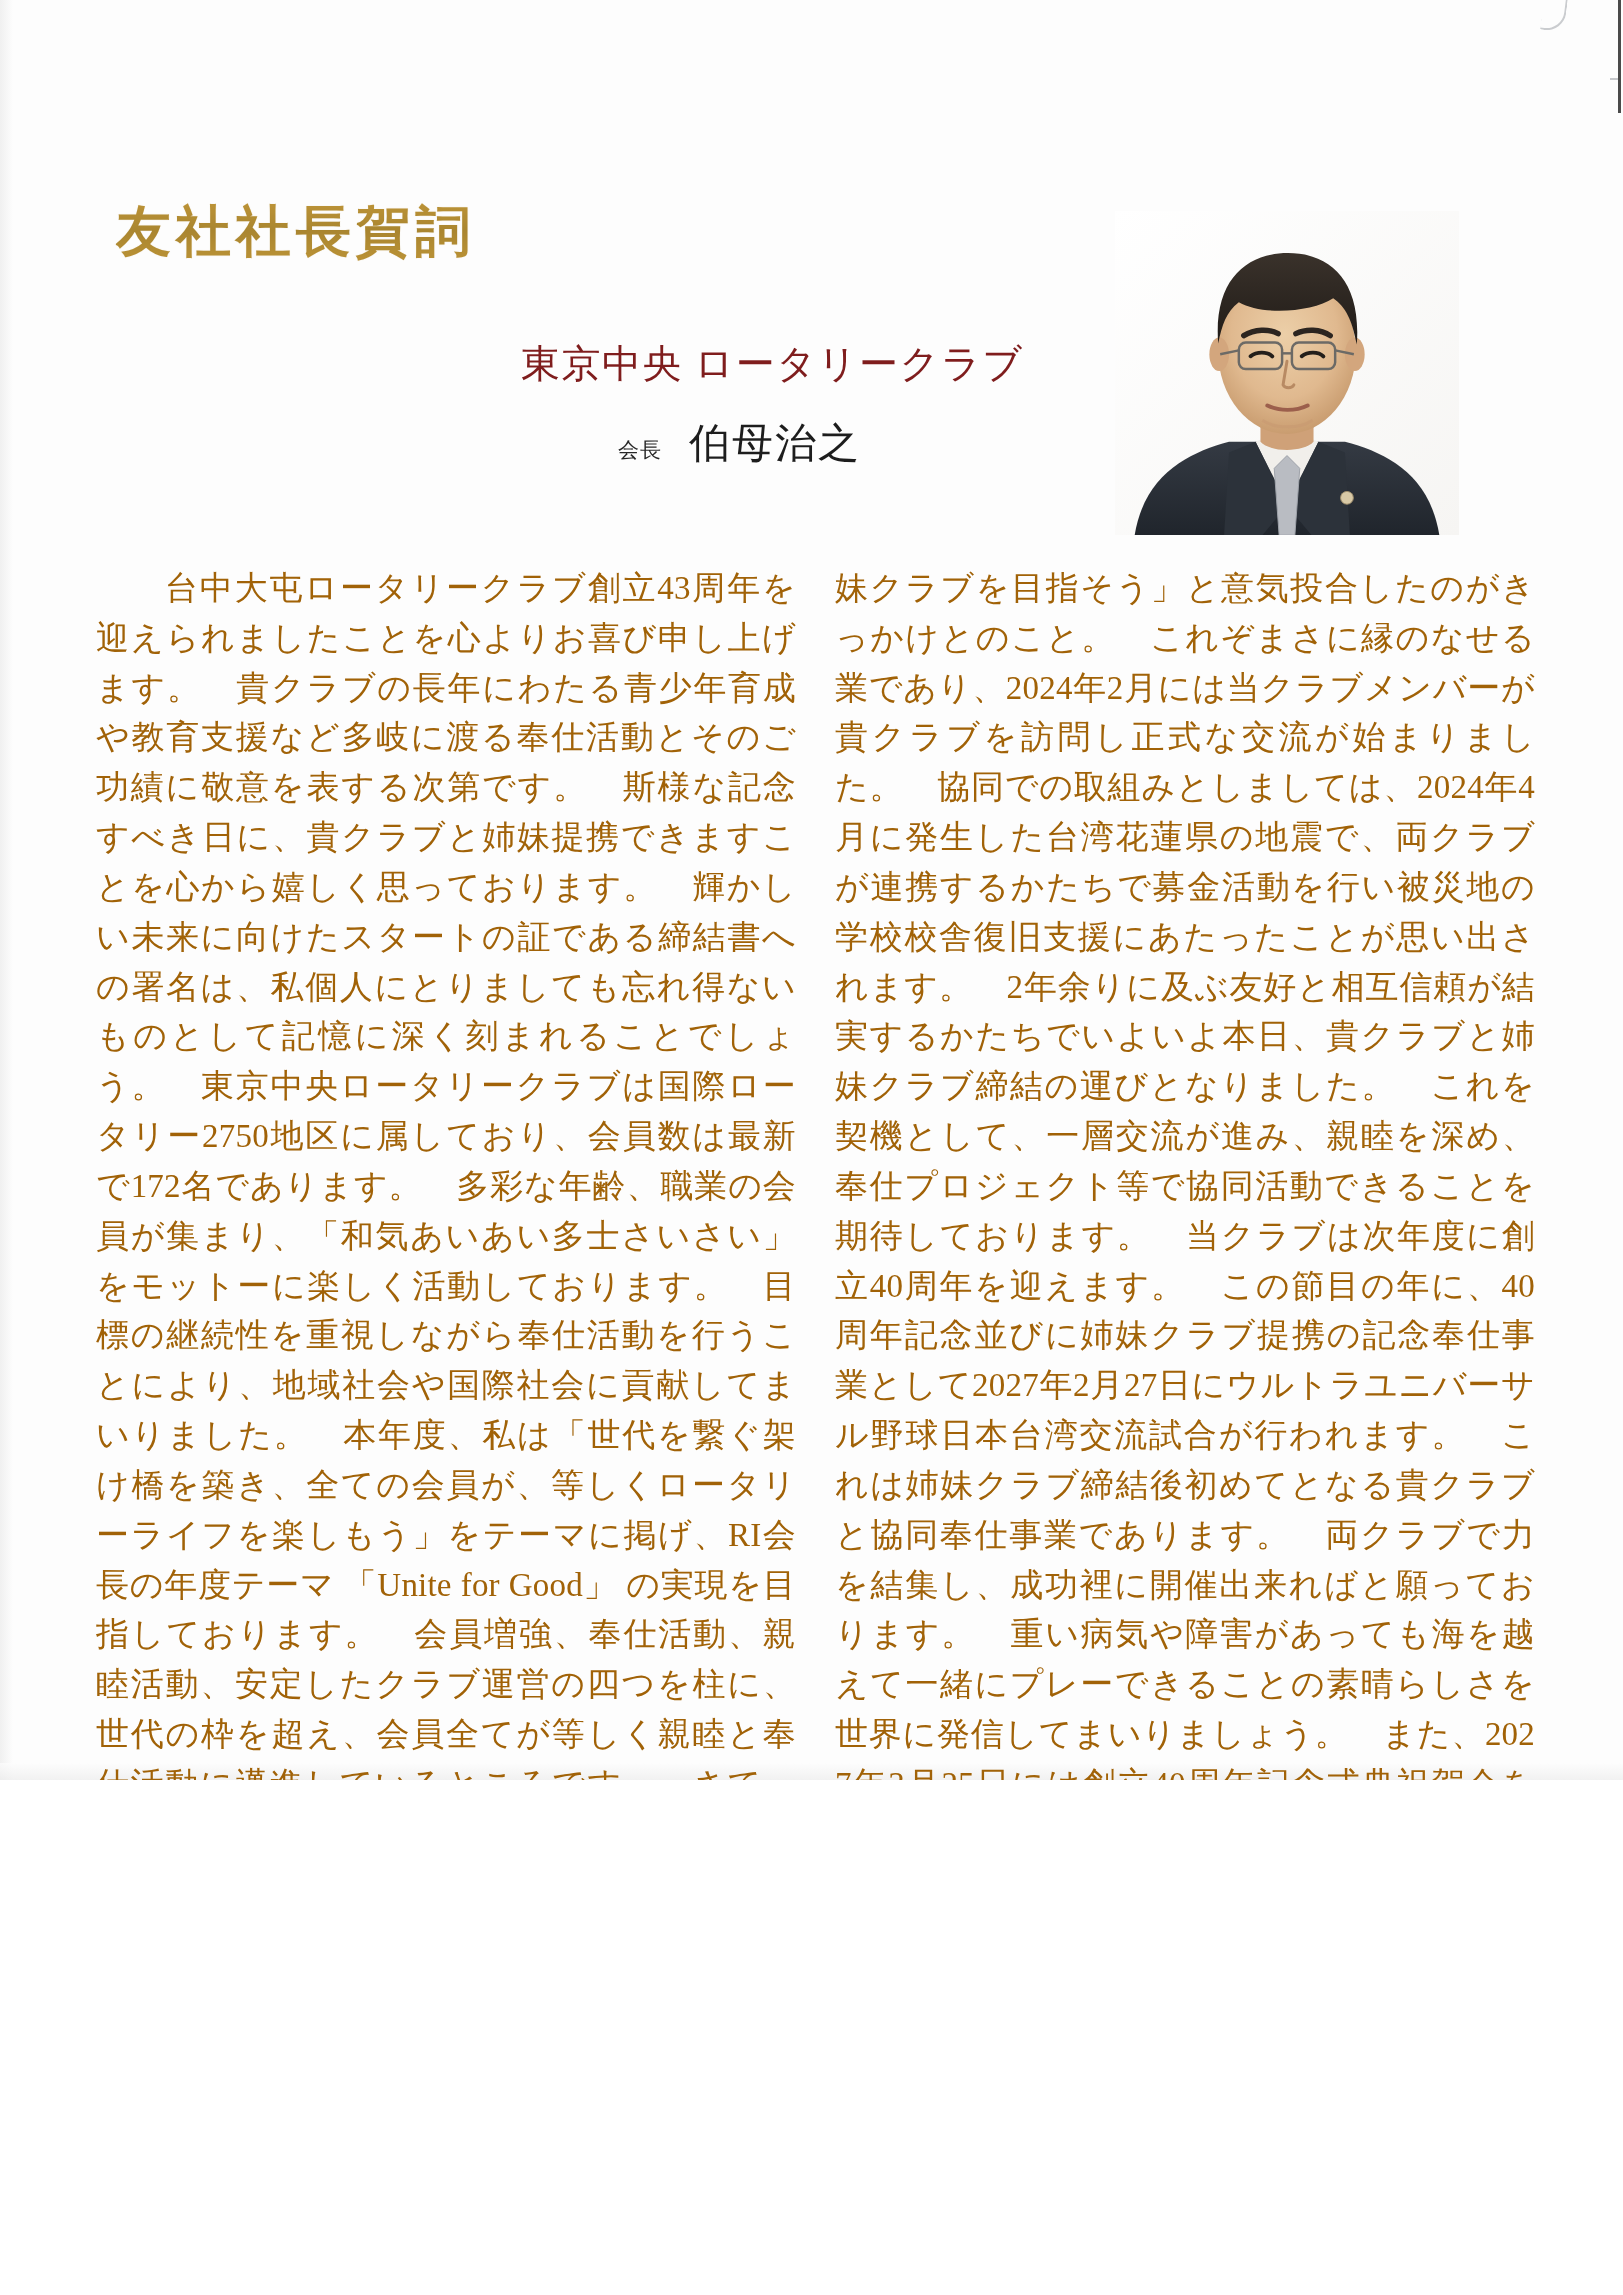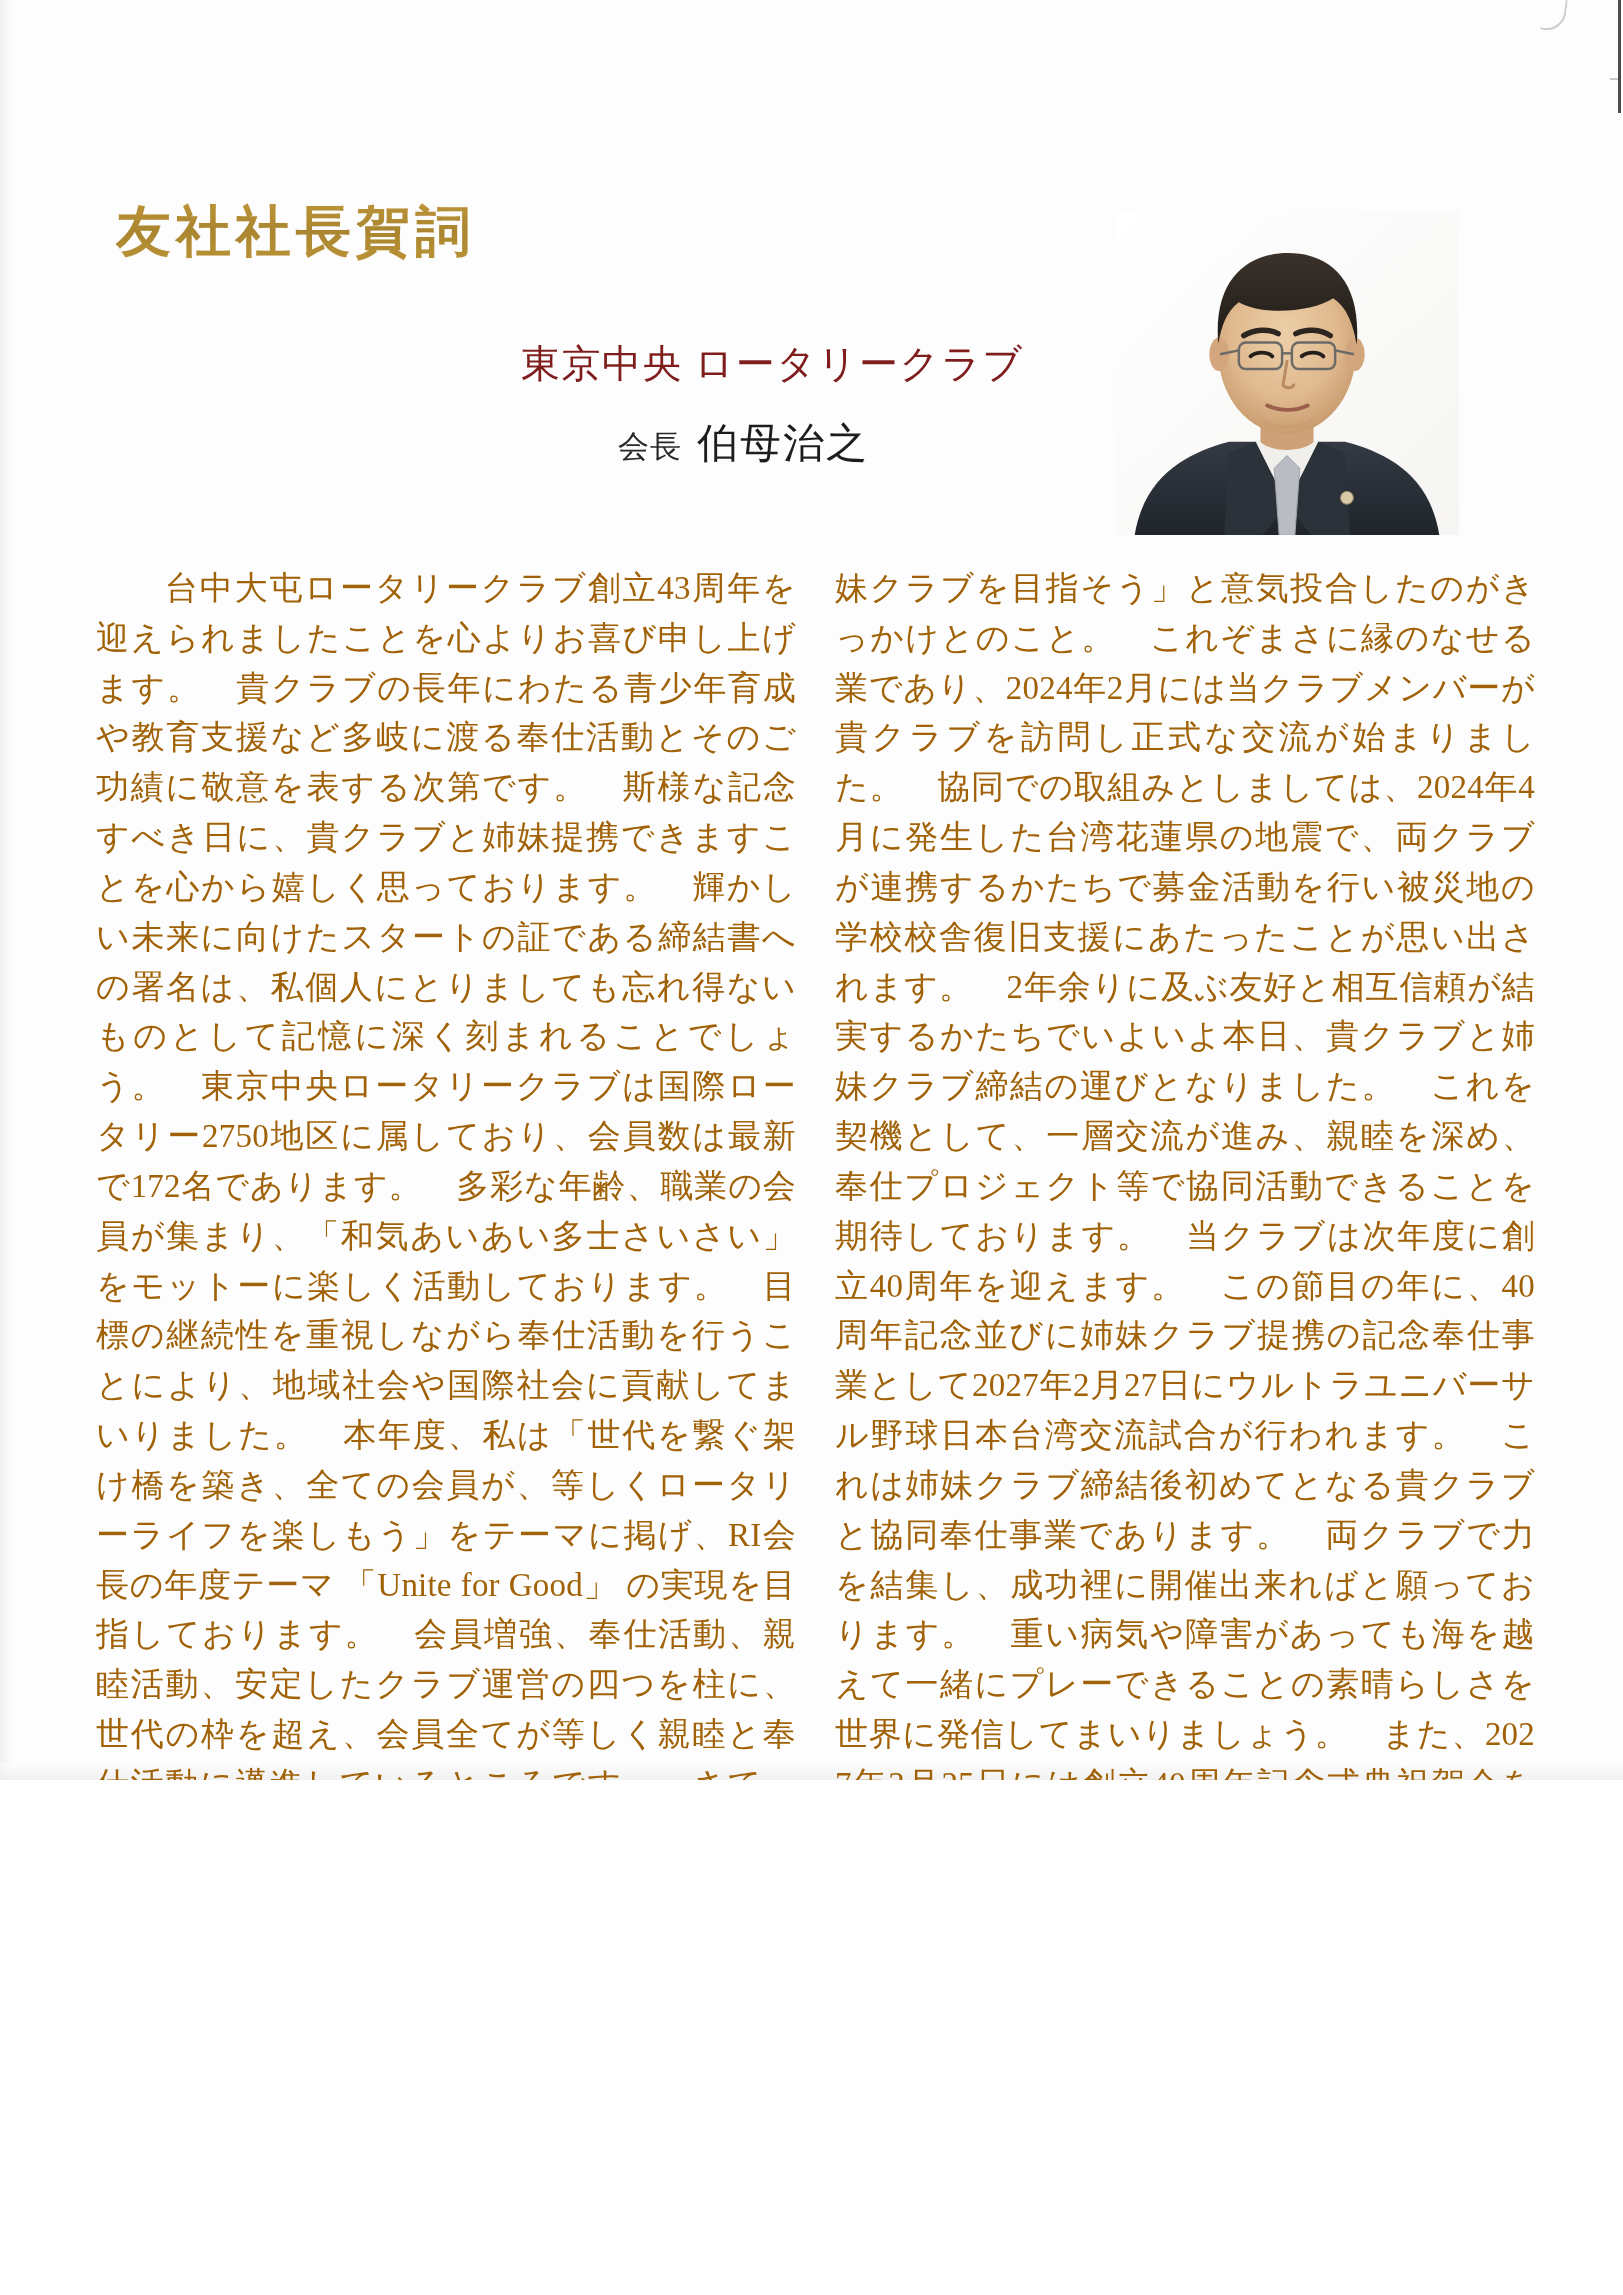--- a/index.html
+++ b/index.html
@@ -94,29 +94,29 @@
     color: #7f1d1d;
     white-space: nowrap;
     font-weight: 400;
   }
   .byline-name-row {
     margin-top: 24.6px;
     padding-left: 97px;
     white-space: nowrap;
   }
   .byline-role {
-    font-size: 31px;
+    font-size: 21px;
     letter-spacing: 1px;
     color: #272727;
   }
   .byline-name {
     font-size: 41px;
     letter-spacing: 2px;
     color: #1d1d1d;
-    margin-left: 15px;
+    margin-left: 27px;
   }
 
   
   .portrait {
     position: absolute;
     left: 1115px;
     top: 211px;
     width: 344px;
     height: 324px;
     overflow: hidden;

